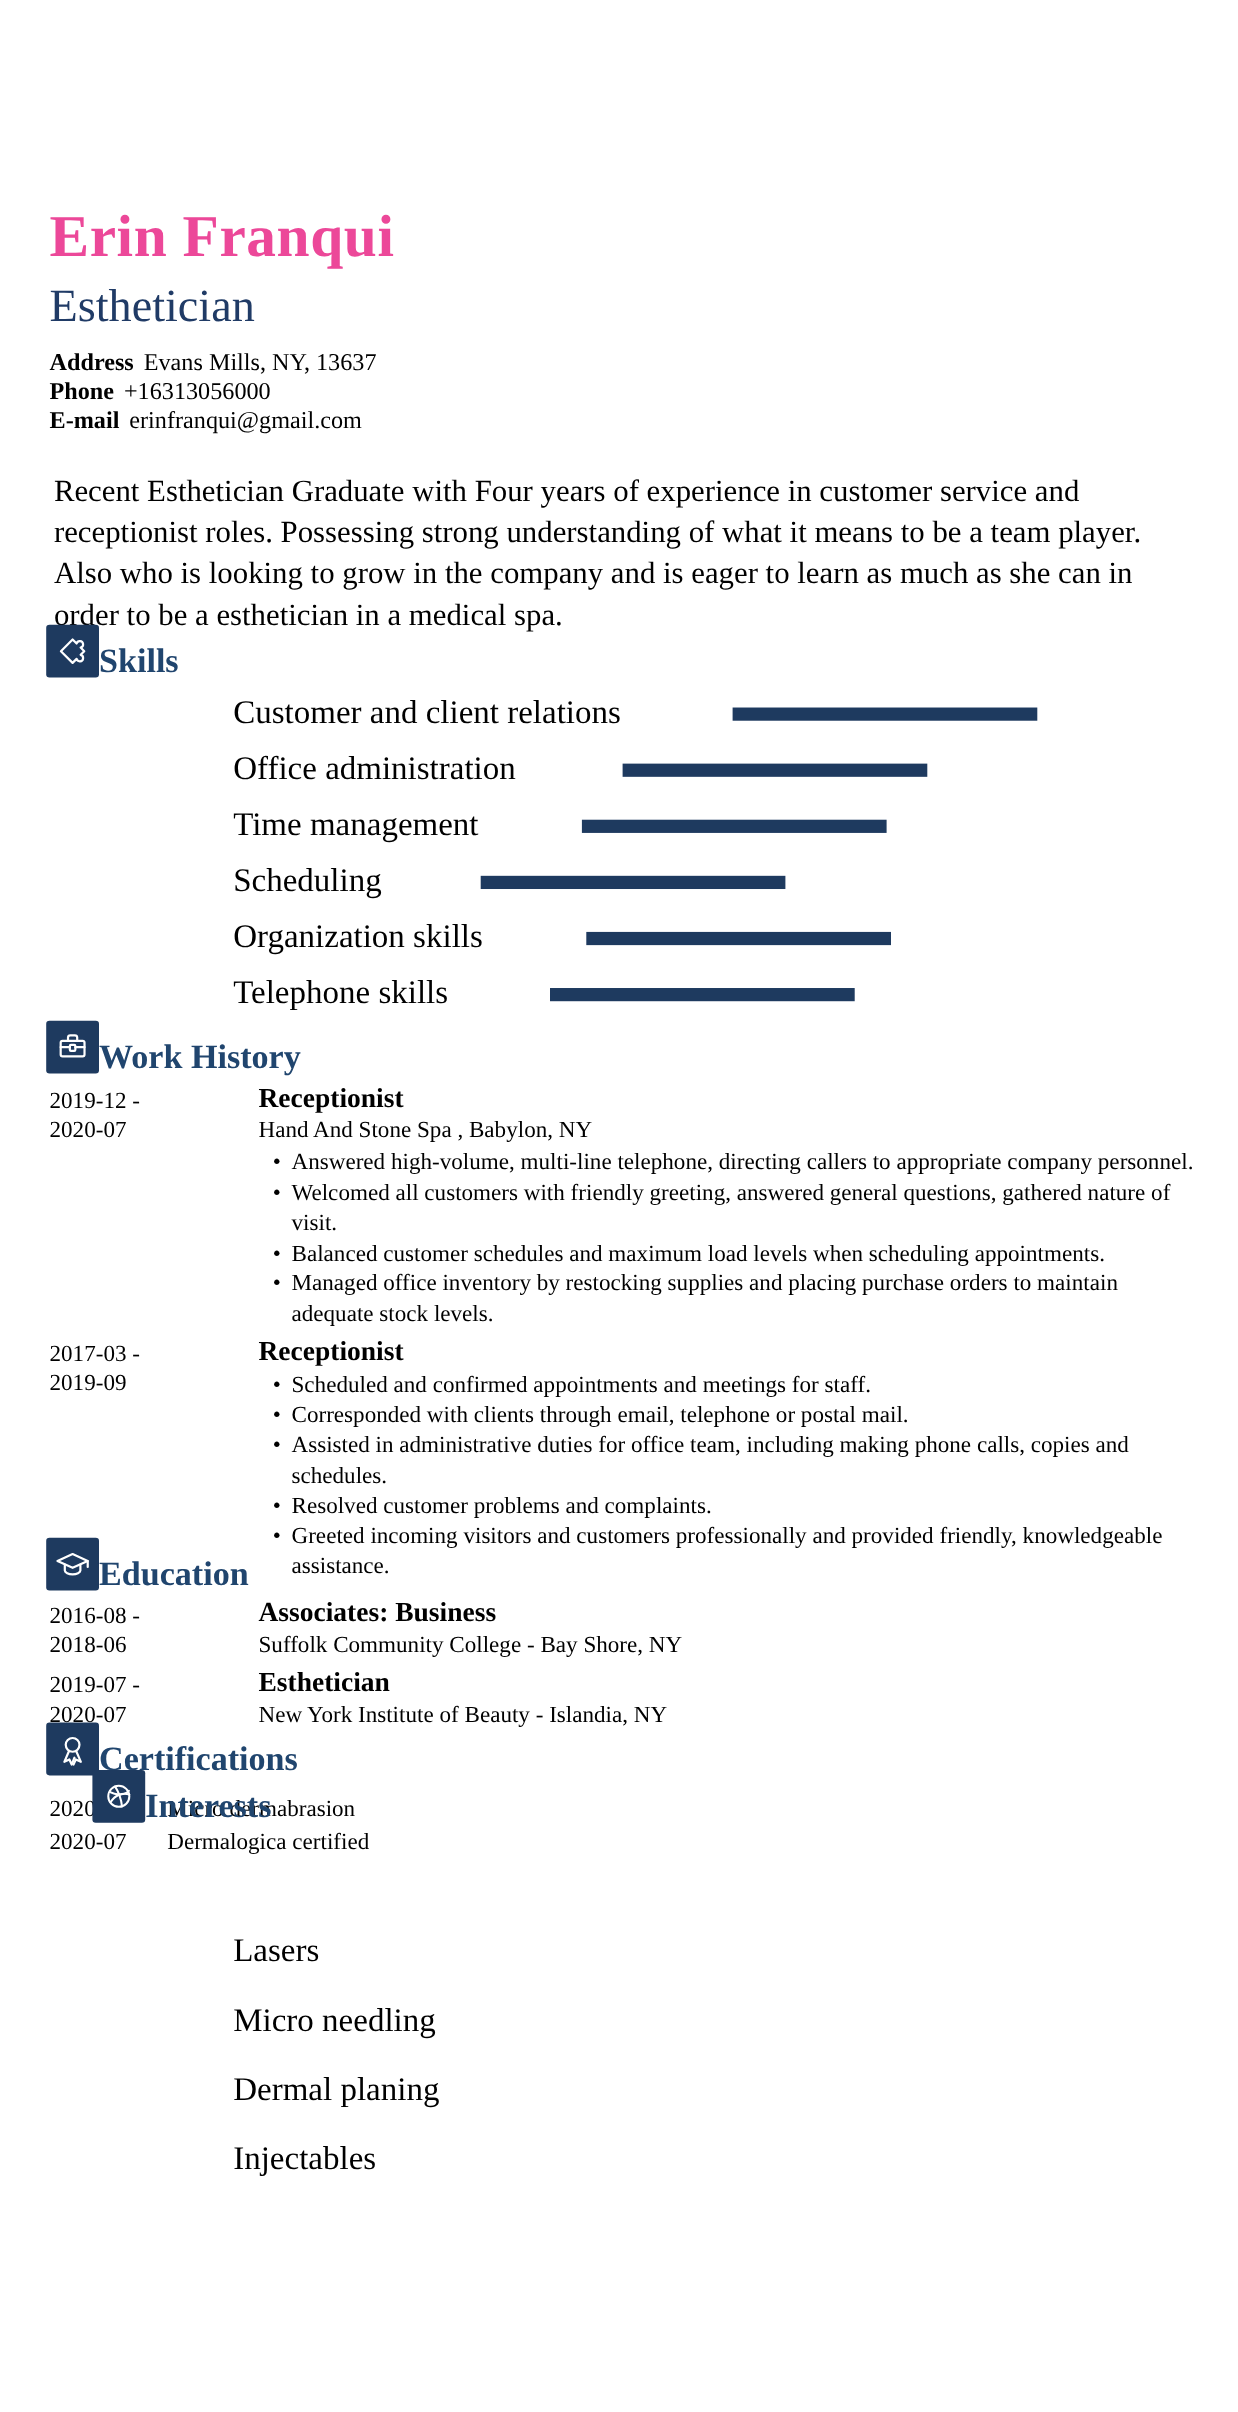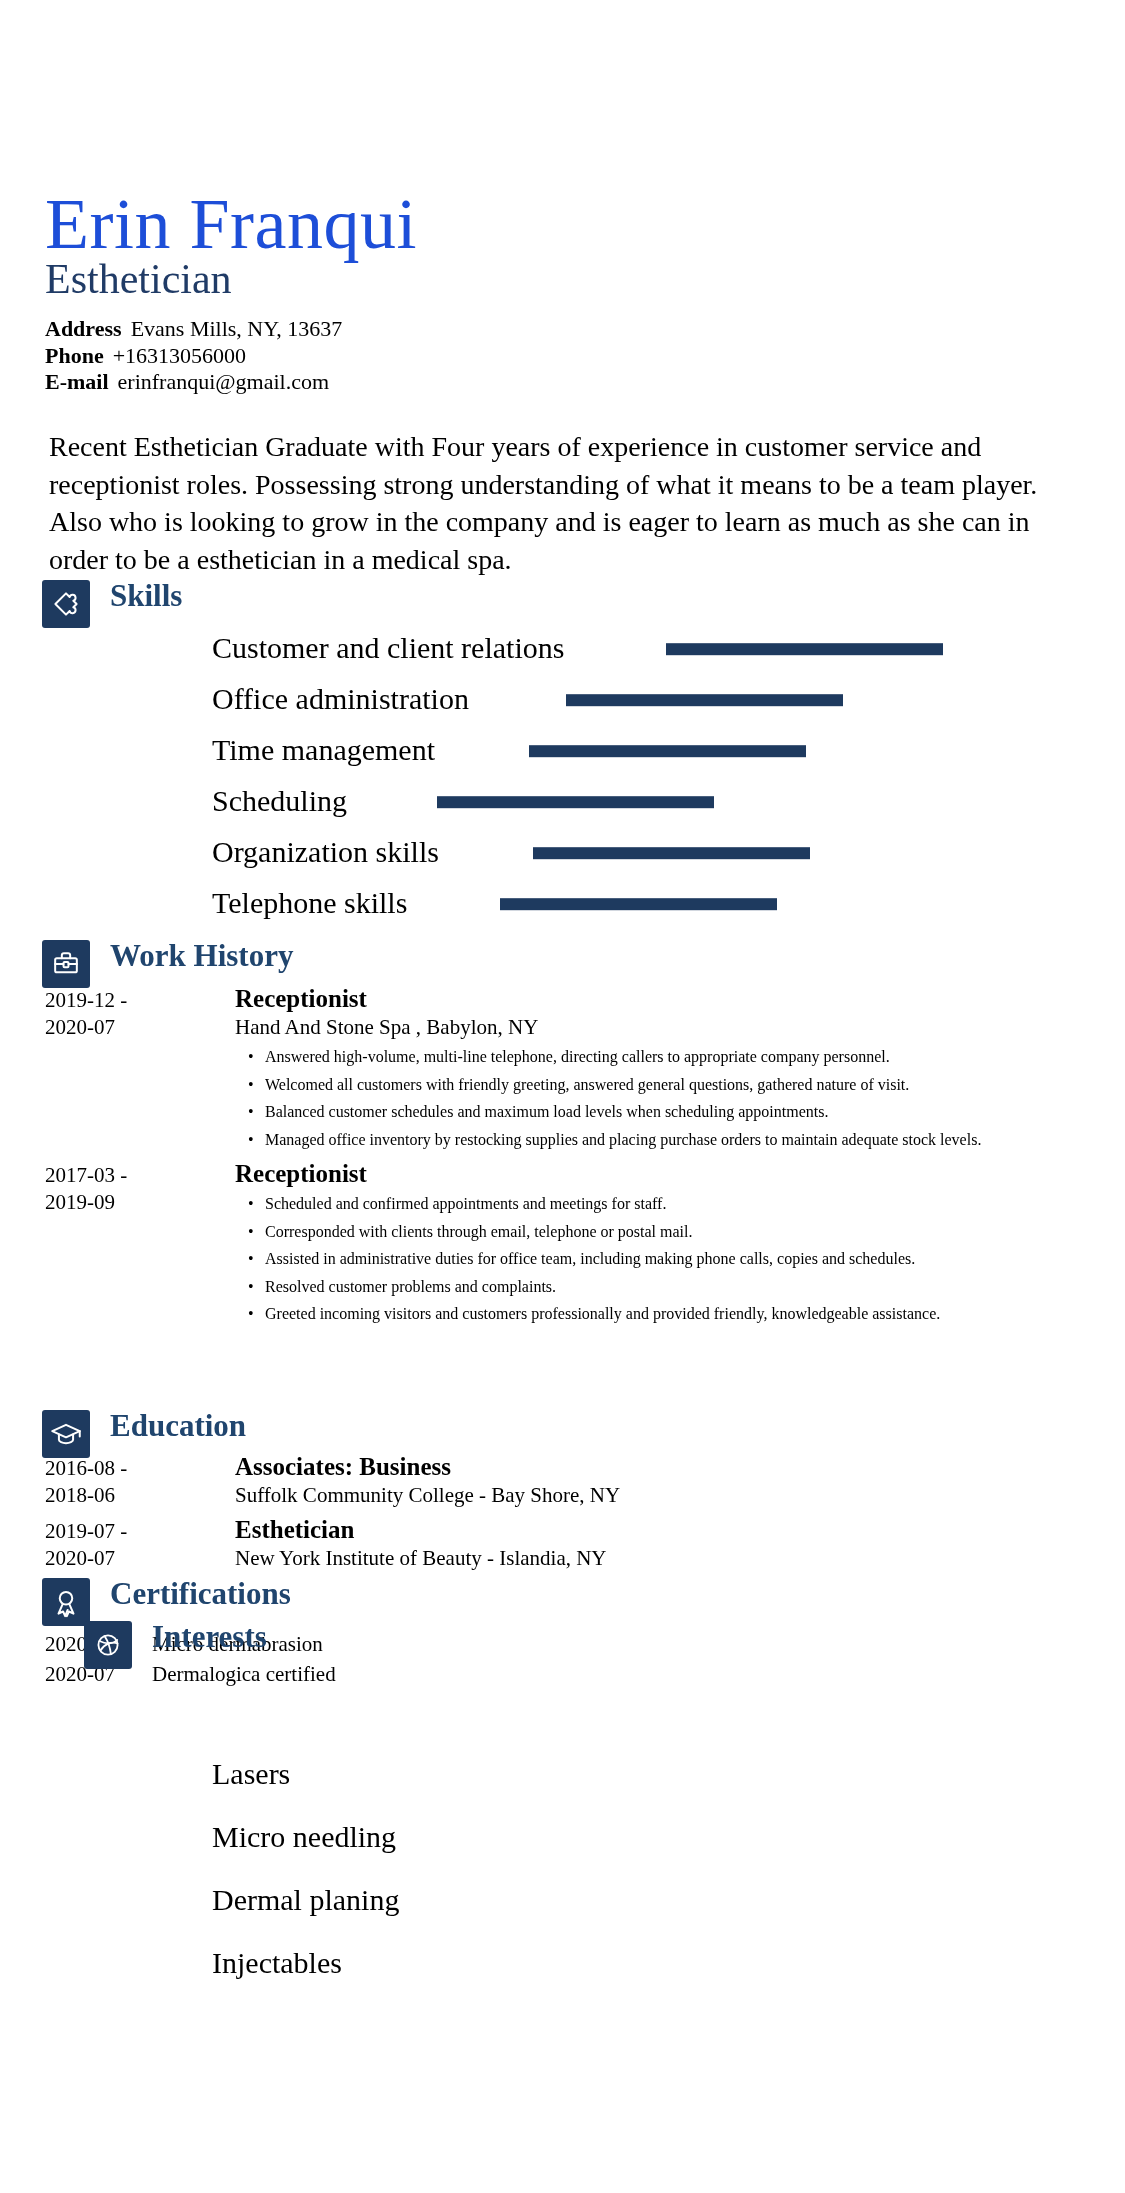--- a/index.html
+++ b/index.html
@@ -1,31 +1,31 @@
 <!DOCTYPE html>
 <html><head>
 <meta charset="utf-8">
 <style>
   html,body{margin:0;padding:0;background:#fff;}
   .page{position:relative;width:1125px;height:2193px;background:#ffffff;overflow:hidden;
         font-family:"Liberation Serif",serif;color:#000;}
 
   
-  .name{position:absolute;left:45px;top:188px;font-size:72px;font-weight:normal;
-        color:#1d4ed8;line-height:1;letter-spacing:.5px;}
+  .name{position:absolute;left:45px;top:188px;font-size:54px;font-weight:bold;
+        color:#ec4899;line-height:1;letter-spacing:.5px;}
   .job-title{position:absolute;left:45px;top:258px;font-size:42px;color:#203b66;line-height:1;}
   .contact{position:absolute;left:45px;top:316px;font-size:22px;line-height:26.5px;}
   .contact-line b{font-weight:bold;}
   .contact-line span{margin-left:9px;}
 
   .summary{position:absolute;left:45px;top:424px;width:1042px;margin:4px;
            font-size:28px;line-height:37.5px;}
 
   
-  .sec{position:absolute;left:42px;display:flex;align-items:flex-start;gap:20px;margin-top:12px;}
+  .sec{position:absolute;left:42px;display:flex;align-items:flex-end;}
   .icon-box{width:48px;height:48px;background:#1e3a5f;border-radius:3px;flex:0 0 48px;
             display:flex;align-items:center;justify-content:center;}
   .icon-box svg{display:block;}
   .sec h2{margin:0;font-size:31px;font-weight:bold;color:#20456e;line-height:1;}
   #sec-skills{top:568px;} #sec-work{top:928px;} #sec-edu{top:1398px;}
   #sec-cert{top:1566px;} #sec-int{top:1609px;padding-left:42px;}
 
   
   #skills-rows{position:absolute;left:212px;top:622px;width:880px;}
   .skill-row{position:relative;height:51px;}
@@ -33,21 +33,21 @@
   .skill-bar{position:absolute;top:50%;transform:translateY(-40%);height:12px;background:#1e3a5f;}
 
   
   .entries{position:absolute;left:45px;width:1042px;}
   #work-entries{top:984px;} #edu-entries{top:1452px;}
   .entry{display:grid;grid-template-columns:158px 1fr;margin-bottom:6px;gap:32px;}
   .dates{font-size:21px;line-height:27px;padding-top:3px;white-space:nowrap;}
   .entry-title{font-size:25px;font-weight:bold;line-height:29px;}
   .entry-sub{font-size:21px;line-height:28px;}
   ul.bullets{list-style:none;margin:2px 0 0 0;padding:0 0 0 13px;}
-  .bullets li{position:relative;padding-left:17px;font-size:16px;line-height:27.5px;}
+  .bullets li{position:relative;padding-left:17px;font-size:21px;line-height:27.5px;}
   .bullets li::before{content:"\2022";position:absolute;left:0;top:0;}
 
   
   #cert-rows{position:absolute;left:45px;top:1630px;width:900px;}
   .cert-row{display:grid;grid-template-columns:107px auto;font-size:21px;line-height:29.5px;}
 
   
   #interest-items{position:absolute;left:212px;top:1742px;}
   .interest{font-size:30px;line-height:63px;height:63px;}
 </style>

